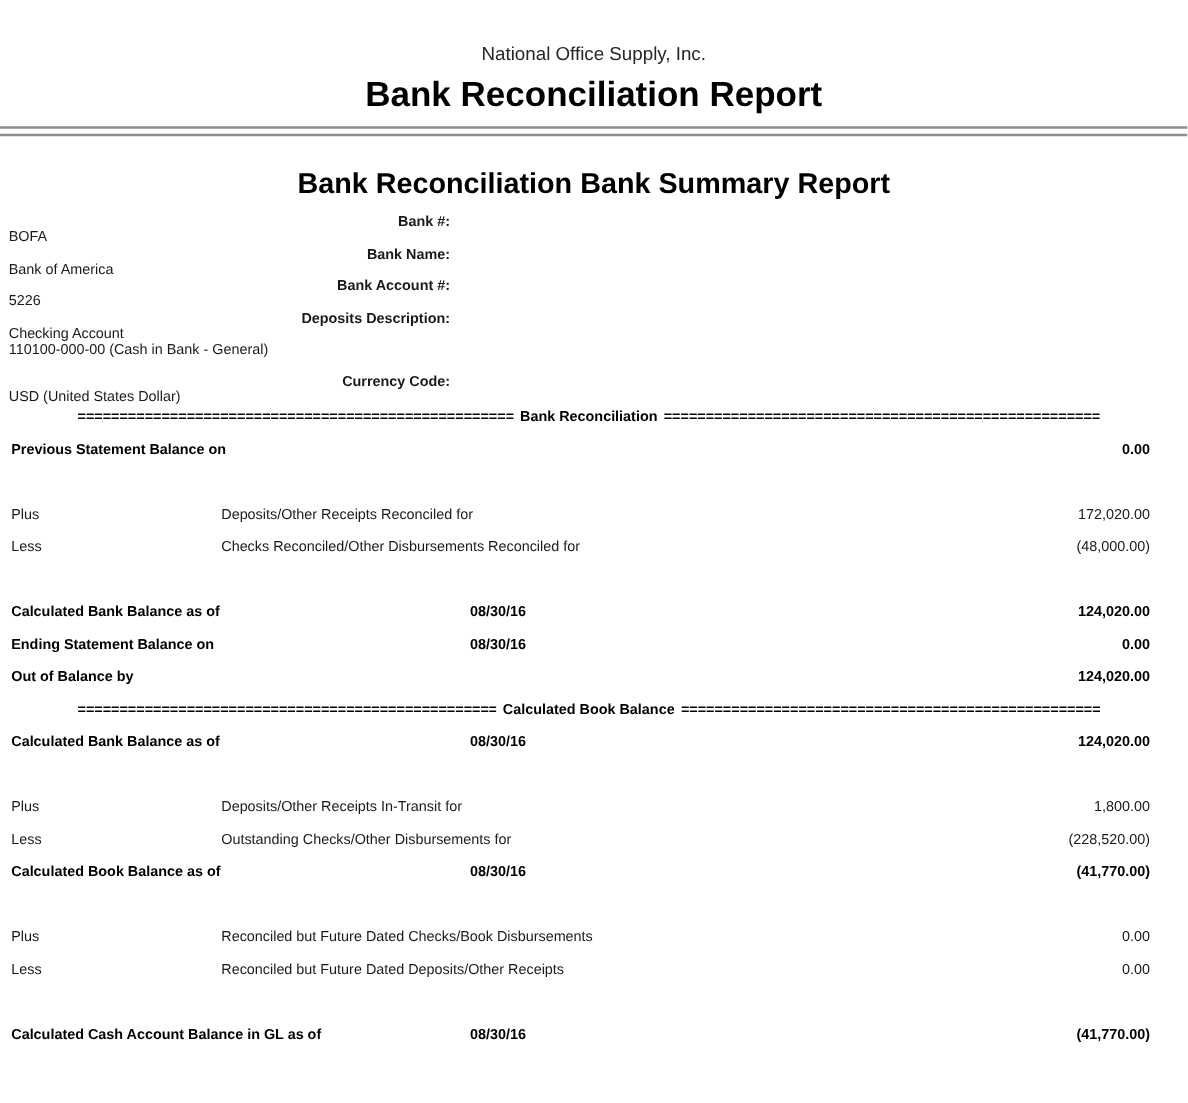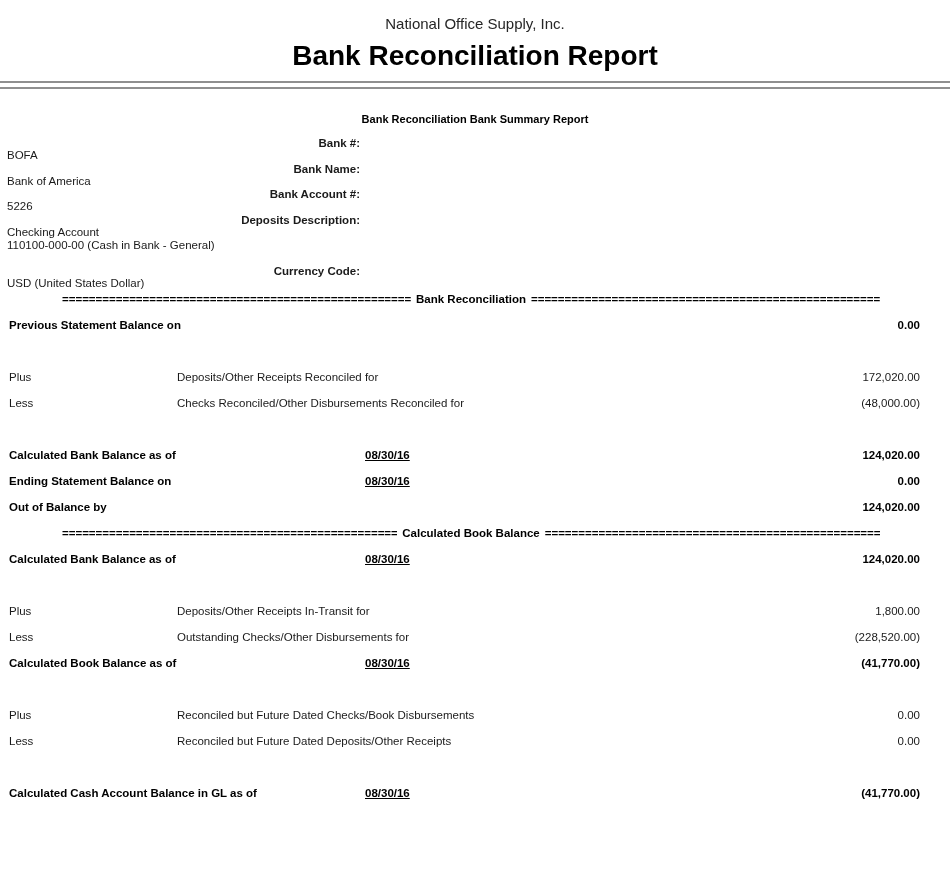--- a/index.html
+++ b/index.html
@@ -3,48 +3,48 @@
 <meta charset="utf-8">
 <style>
   * { margin: 0; padding: 0; box-sizing: border-box; }
   html, body { background: #ffffff; }
   body {
     width: 950px; height: 882px;
     font-family: "Liberation Sans", "DejaVu Sans", sans-serif;
     color: #1a1a1a;
     overflow: hidden;
   }
-  .page { padding-top: 14px; }
+  .page { padding-top: 34px; }
 
   .company { text-align: center; font-size: 15px; color: #262626; line-height: 20px; }
   .report-title { text-align: center; font-size: 28px; font-weight: bold; color: #000; margin-top: 4px; line-height: 36px; }
   .double-rule { margin-top: 7px; height: 8px; border-top: 2px solid #8f8f8f; border-bottom: 2px solid #8f8f8f; }
 
-  .summary-title { margin-top: 24px; text-align: center; font-size: 11px; font-weight: bold; color: #000; }
+  .summary-title { margin-top: 24px; text-align: center; font-size: 23px; font-weight: bold; color: #000; }
 
   .fields { margin-top: 12px; }
   .frow { display: flex; height: 25.5px; font-size: 11.5px; align-items: flex-start; flex-direction: column; }
   .flabel { width: 360px; text-align: right; font-weight: bold; }
   .fvalue { margin-left: 7px; }
 
   .eqdiv {
     display: flex; align-items: flex-start;
     margin: 3px 70px 0 62px; height: 26px;
     font-size: 11.5px; font-weight: bold; color: #000;
   }
   .eqdiv.second { margin-top: 0; }
   .fill { flex: 1 1 0; overflow: hidden; white-space: nowrap; }
   .eqtitle { padding: 0 5px; white-space: nowrap; }
 
   .row { position: relative; height: 26px; font-size: 11.5px; }
   .row.gap { margin-top: 26px; }
   .row.b { font-weight: bold; color: #000; }
   .c1 { position: absolute; left: 9px; white-space: nowrap; text-align: center; }
   .c2 { position: absolute; left: 177px; white-space: nowrap; }
-  .c3 { position: absolute; left: 365px; white-space: nowrap; text-decoration: underline; }
+  .c3 { position: absolute; left: 376px; white-space: nowrap; }
   .c4 { position: absolute; right: 30px; text-align: right; white-space: nowrap; }
 </style>
 </head>
 <body>
 
 <div class="page">
 
   <div class="company">National Office Supply, Inc.</div>
   <div class="report-title">Bank Reconciliation Report</div>
   <div class="double-rule"></div>

